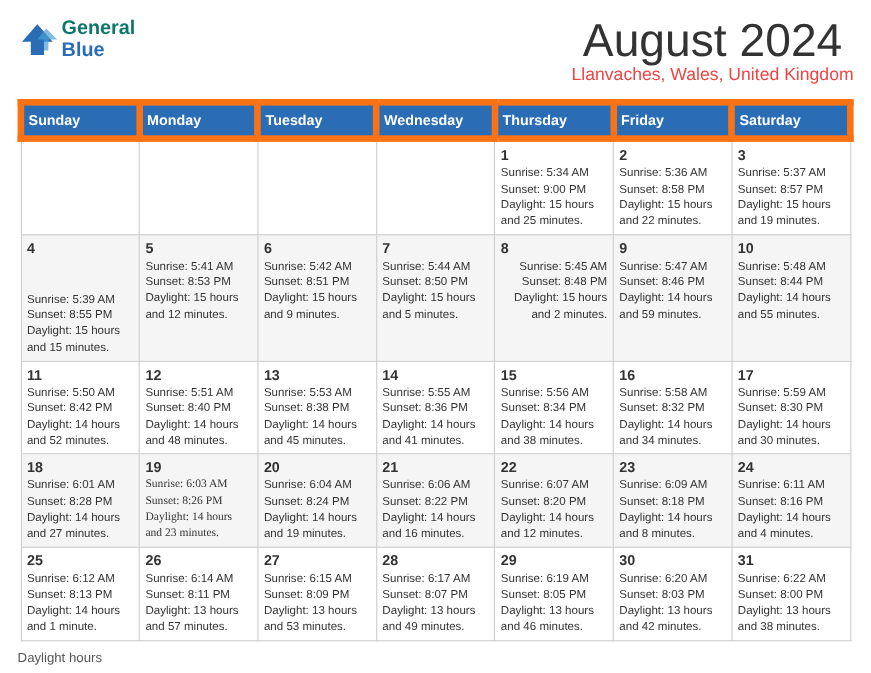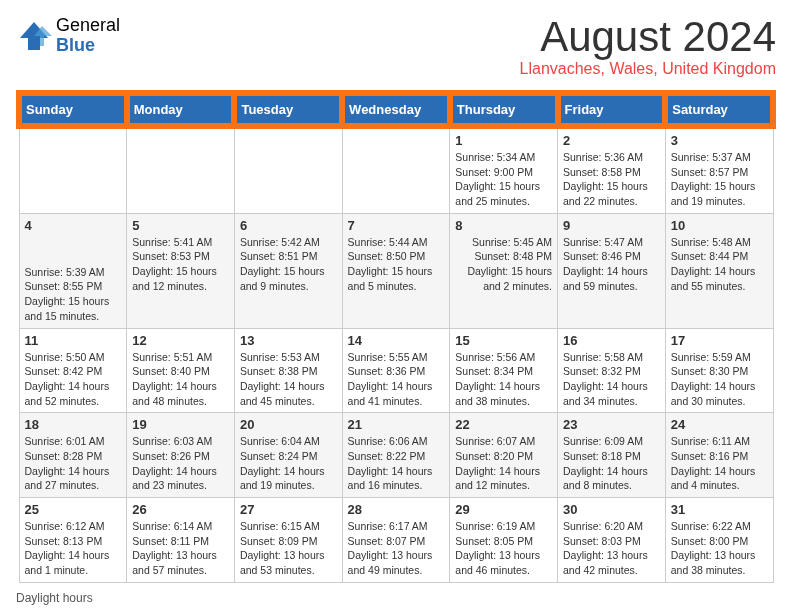--- a/index.html
+++ b/index.html
@@ -20,35 +20,35 @@
       display: flex;
       align-items: center;
     }
     .logo-text {
       display: flex;
       flex-direction: column;
       line-height: 1.1;
     }
     .logo-general {
       font-size: 18px;
-      font-weight: normal;
-      color: #000000;
+      font-weight: bold;
+      color: #0f766e;
     }
     .logo-blue {
       font-size: 18px;
       font-weight: bold;
       color: #2a6db5;
     }
     .logo-icon {
       width: 36px;
       height: 36px;
       margin-right: 4px;
     }
     .title-area {
-      text-align: right;
+      text-align: center;
     }
     .month-title {
       font-size: 42px;
       font-weight: normal;
       color: #333;
       line-height: 1;
     }
     .location-title {
       font-size: 16px;
       color: #ef4444;
@@ -266,21 +266,21 @@
       <tr>
         <td>
           <span class="day-number">18</span>
           <div class="day-info" style="white-space: pre-line;">Sunrise: 6:01 AM
 Sunset: 8:28 PM
 Daylight: 14 hours
 and 27 minutes.</div>
         </td>
         <td>
           <span class="day-number">19</span>
-          <div class="day-info" style="white-space: pre-line;">Sunrise: 6:03 AM
+          <div class="day-info" style="white-space: pre-line; font-family: Liberation Serif, serif;">Sunrise: 6:03 AM
 Sunset: 8:26 PM
 Daylight: 14 hours
 and 23 minutes.</div>
         </td>
         <td>
           <span class="day-number">20</span>
           <div class="day-info" style="white-space: pre-line;">Sunrise: 6:04 AM
 Sunset: 8:24 PM
 Daylight: 14 hours
 and 19 minutes.</div>

